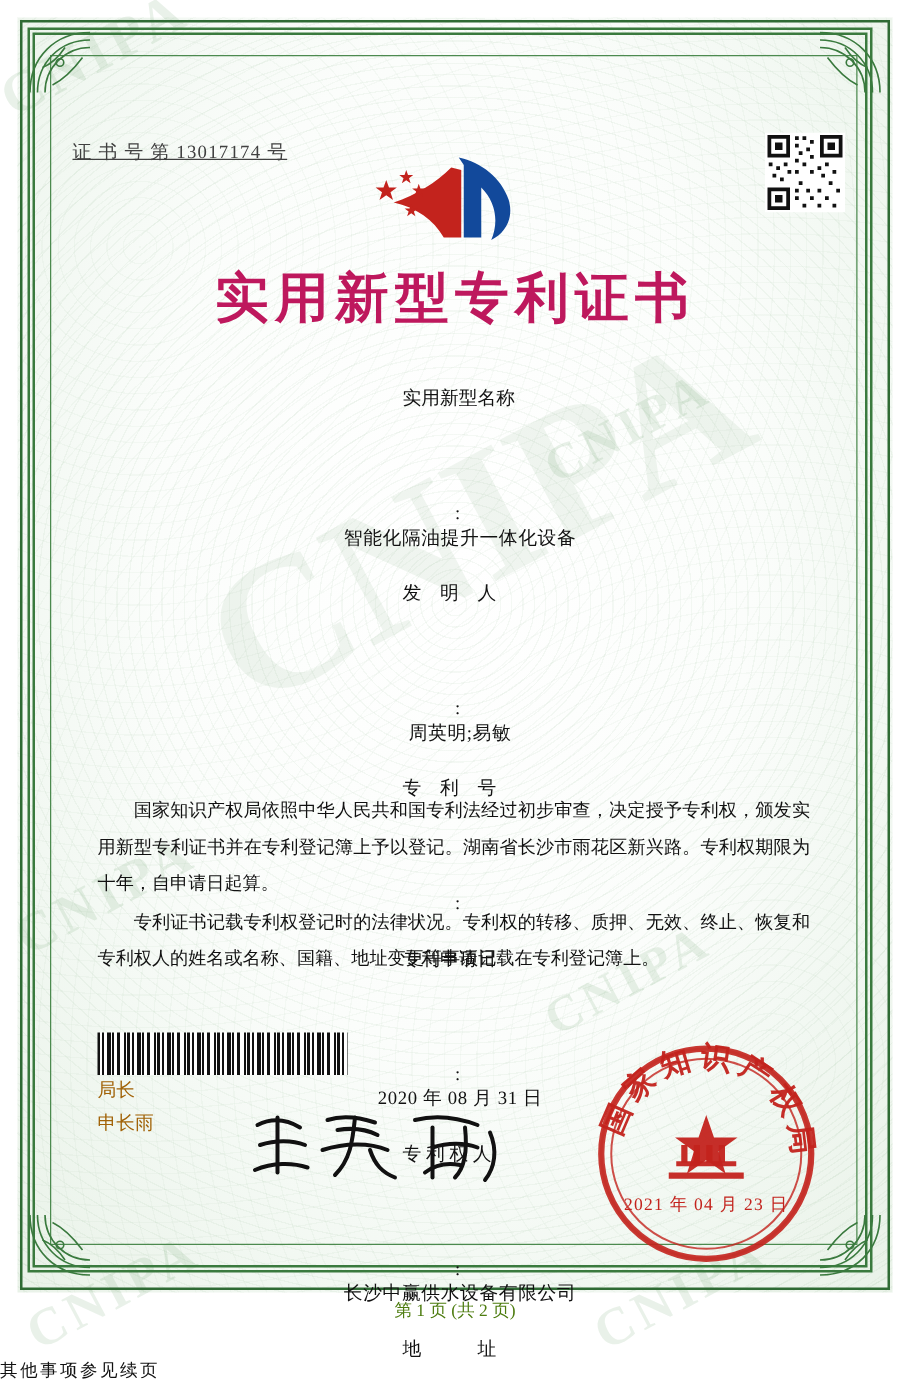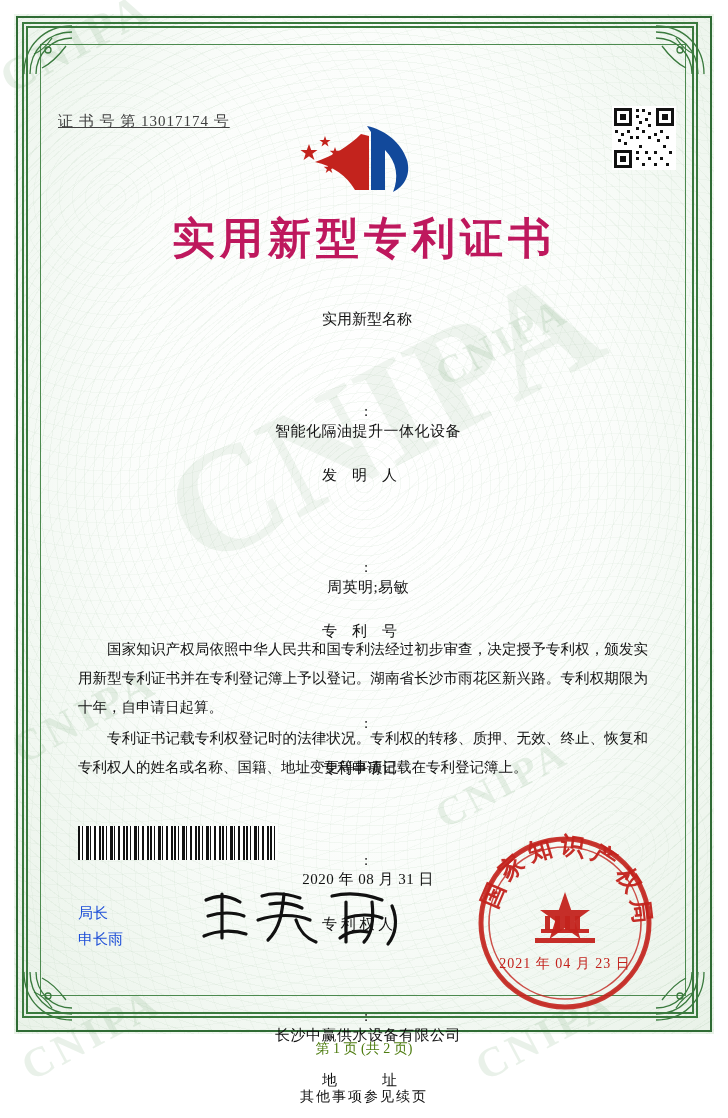--- a/index.html
+++ b/index.html
@@ -189,24 +189,24 @@
       to right,
       #111 0 2px, #fff 2px 4px, #111 4px 5px, #fff 5px 8px,
       #111 8px 11px, #fff 11px 12px, #111 12px 13px, #fff 13px 16px,
       #111 16px 18px, #fff 18px 21px, #111 21px 23px, #fff 23px 24px
     );
   }
 
   
   .sig-label {
     position: absolute;
-    left: 78px; top: 900px;
+    left: 78px; top: 860px;
     font-size: 15px;
     line-height: 1.75;
-    color: #1d4ed8;
+    color: #a16207;
   }
   .sig-script {
     position: absolute;
     left: 196px; top: 880px;
     width: 210px; height: 72px;
   }
   .sig-script svg { display: block; }
 
   
   .seal {
@@ -231,21 +231,20 @@
     left: 0; right: 0;
     top: 1040px;
     text-align: center;
     font-size: 14px;
     color: #4d7c0f;
   }
   .footer-note {
     position: absolute;
     left: 0; right: 0;
     top: 1088px;
-    text-align: center;
     font-size: 14px;
     letter-spacing: 2px;
     color: #111;
   }
 </style>
 </head>
 <body>
 
 <div class="page">
 

